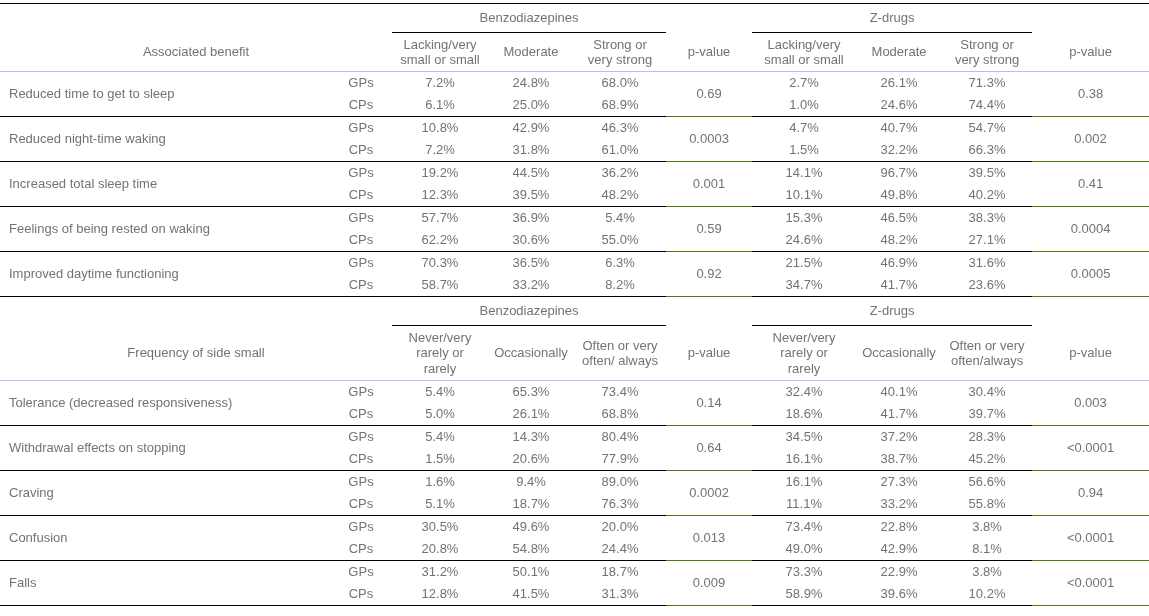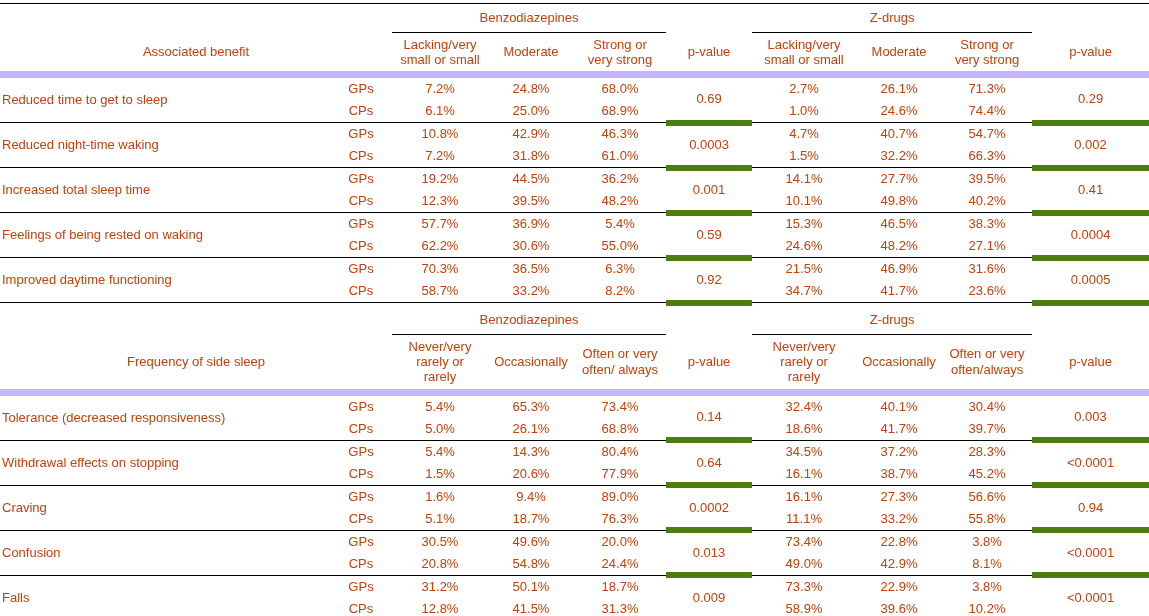--- a/index.html
+++ b/index.html
@@ -15,53 +15,53 @@
     background: #ffffff;
     overflow: hidden;
   }
   table.stat-table {
     border-collapse: collapse;
     table-layout: fixed;
     width: 1149px;
     font-family: "Liberation Sans", sans-serif;
     font-size: 13px;
     line-height: 1.18;
-    color: #c2410c;
+    color: #737373;
   }
   table.stat-table td {
     padding: 0 3px;
     vertical-align: middle;
     text-align: center;
     overflow: hidden;
   }
   
   tr.grp-row td { height: 28px; }
   .t1 tr.grp-row td { border-top: 1.5px solid #000; }
   td.grp-cell { border-bottom: 1px solid #000; }
   
   tr.colhead-row td {
-    border-bottom: 7px solid #c4b5fd;
+    border-bottom: 1px solid #c4b5fd;
     white-space: pre-line;
   }
   .t1 tr.colhead-row td { height: 38px; }
   .t2 tr.colhead-row td { height: 54px; }
   td.rowhead-cell {
     text-align: left;
     padding-left: 9px;
     white-space: normal;
   }
   
   tbody td { height: 22px; }
   tbody tr.grp-end td { border-bottom: 1px solid #000; }
   tbody td.row-label {
     text-align: left;
-    padding-left: 2px;
+    padding-left: 9px;
     border-bottom: 1px solid #000;
   }
-  tbody td.p-cell { border-bottom: 6px solid #4d7c0f; }
+  tbody td.p-cell { border-bottom: 1px solid #4d7c0f; }
 </style>
 </head>
 <body>
 
 <div class="page">
 
   <table class="stat-table t1">
     <colgroup>
       <col style="width:330px">
         <col style="width:62px">
@@ -102,21 +102,21 @@
         <tr>
           <td class="row-label" rowspan="2">Reduced time to get to sleep</td>
           <td>GPs</td>
           <td>7.2%</td>
           <td>24.8%</td>
           <td>68.0%</td>
           <td class="p-cell" rowspan="2">0.69</td>
           <td>2.7%</td>
           <td>26.1%</td>
           <td>71.3%</td>
-          <td class="p-cell" rowspan="2">0.29</td>
+          <td class="p-cell" rowspan="2">0.38</td>
         </tr>
         <tr class="grp-end">
           <td>CPs</td>
           <td>6.1%</td>
           <td>25.0%</td>
           <td>68.9%</td>
           <td>1.0%</td>
           <td>24.6%</td>
           <td>74.4%</td>
         </tr>
@@ -142,21 +142,21 @@
           <td>66.3%</td>
         </tr>
         <tr>
           <td class="row-label" rowspan="2">Increased total sleep time</td>
           <td>GPs</td>
           <td>19.2%</td>
           <td>44.5%</td>
           <td>36.2%</td>
           <td class="p-cell" rowspan="2">0.001</td>
           <td>14.1%</td>
-          <td>27.7%</td>
+          <td>96.7%</td>
           <td>39.5%</td>
           <td class="p-cell" rowspan="2">0.41</td>
         </tr>
         <tr class="grp-end">
           <td>CPs</td>
           <td>12.3%</td>
           <td>39.5%</td>
           <td>48.2%</td>
           <td>10.1%</td>
           <td>49.8%</td>
@@ -222,21 +222,21 @@
     </colgroup>
     <thead>
       <tr class="grp-row">
         <td colspan="2"></td>
         <td colspan="3" class="grp-cell">Benzodiazepines</td>
         <td></td>
         <td colspan="3" class="grp-cell">Z-drugs</td>
         <td></td>
       </tr>
       <tr class="colhead-row">
-        <td colspan="2" class="rowhead-cell">Frequency of side sleep</td>
+        <td colspan="2" class="rowhead-cell">Frequency of side small</td>
         <td>Never/very
 rarely or
 rarely</td>
         <td>Occasionally</td>
         <td>Often or very
 often/ always</td>
         <td>p-value</td>
         <td>Never/very
 rarely or
 rarely</td>

